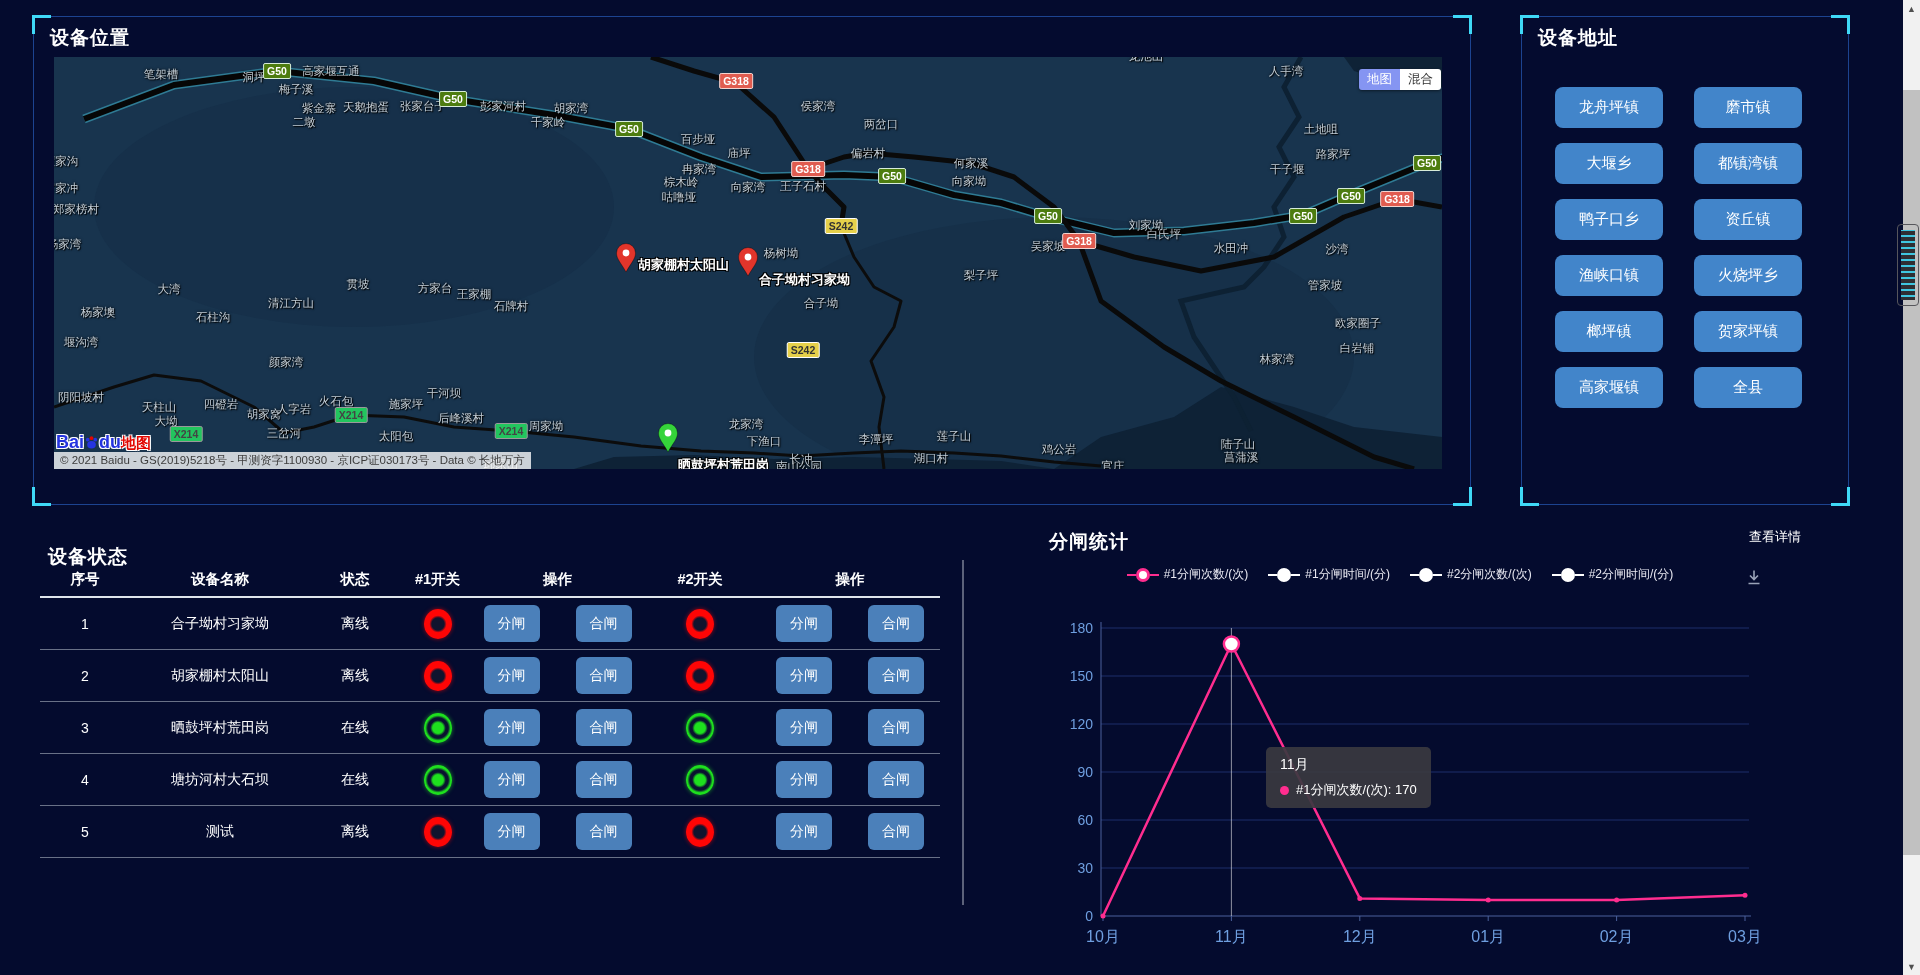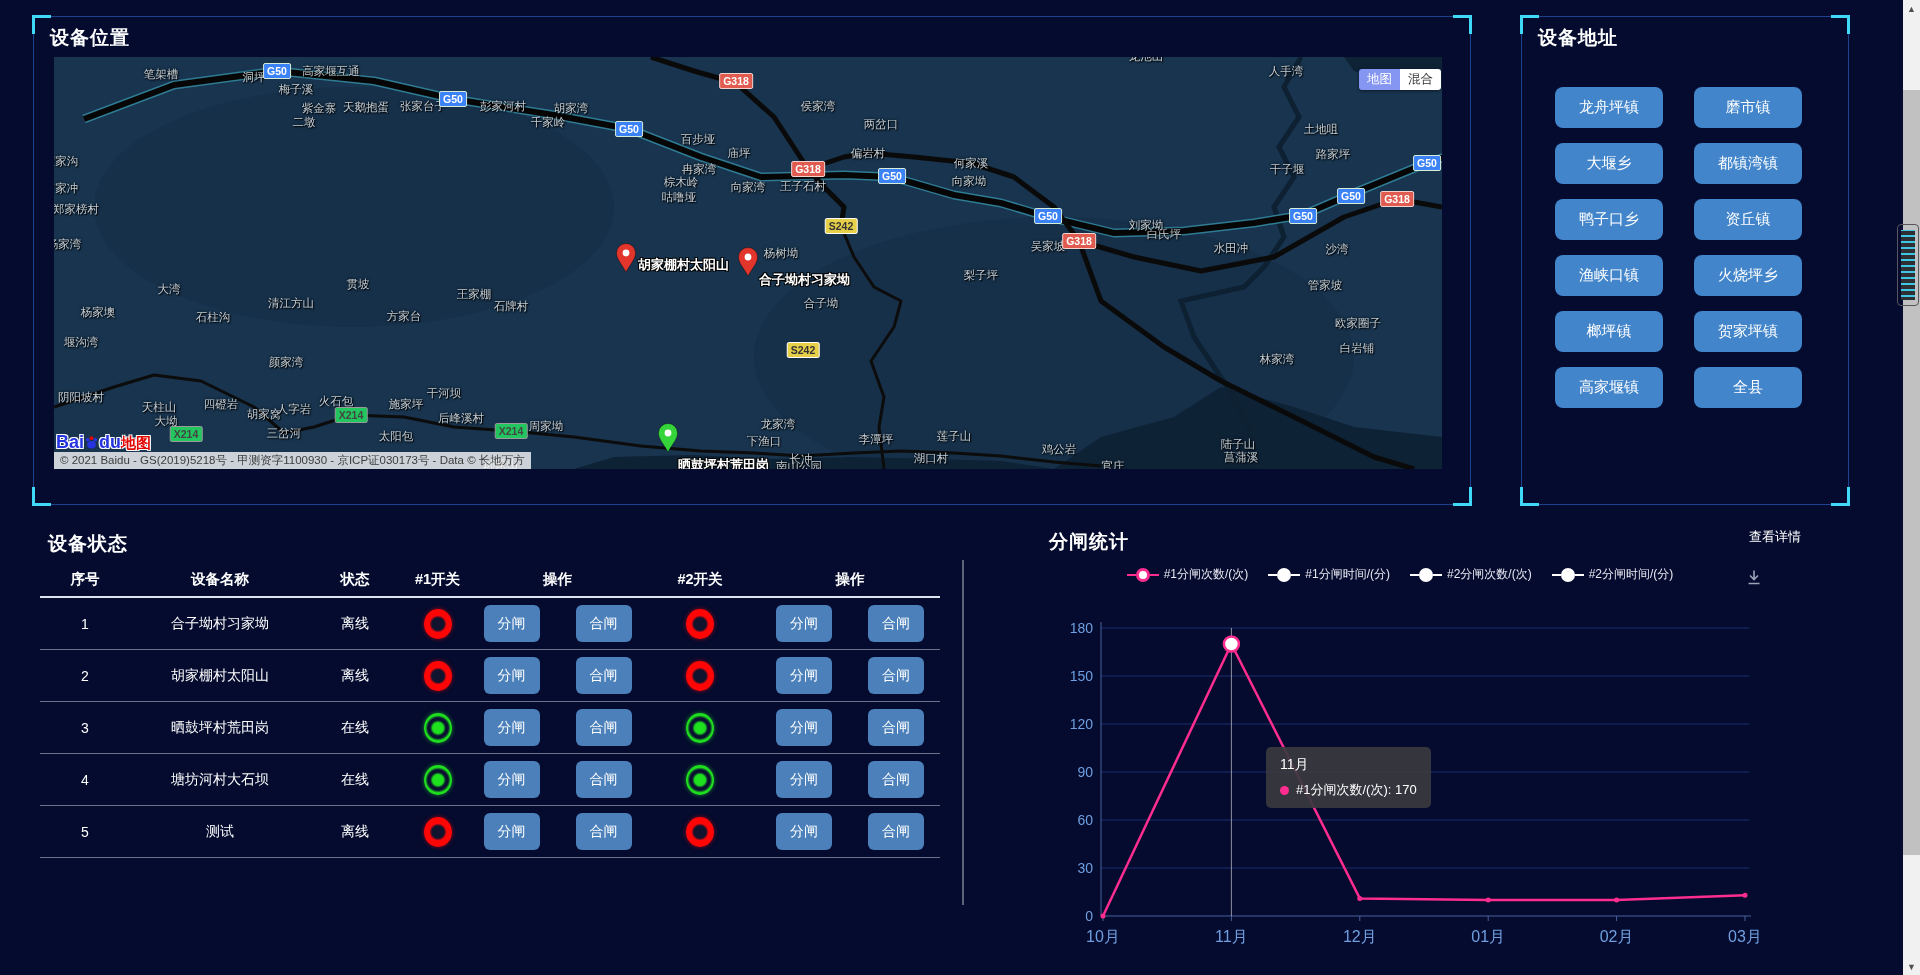--- a/index.html
+++ b/index.html
@@ -8,39 +8,39 @@
   .corner{position:absolute;width:16px;height:16px;}
   .c-tl{left:-2px;top:-2px;border-left:3px solid #3fd9f7;border-top:3px solid #3fd9f7;}
   .c-tr{right:-2px;top:-2px;border-right:3px solid #3fd9f7;border-top:3px solid #3fd9f7;}
   .c-bl{left:-2px;bottom:-2px;border-left:3px solid #3fd9f7;border-bottom:3px solid #3fd9f7;}
   .c-br{right:-2px;bottom:-2px;border-right:3px solid #3fd9f7;border-bottom:3px solid #3fd9f7;}
   .panel-title{position:absolute;left:16px;top:8px;color:#fff;font-size:19px;font-weight:bold;letter-spacing:1px;}
   
   #mapbox{position:absolute;left:20px;top:40px;width:1388px;height:412px;background:#18344e;overflow:hidden;}
   .map-label{position:absolute;transform:translate(-50%,-50%);color:#c3cdd5;font-size:11.5px;white-space:nowrap;text-shadow:0 0 3px #000,1px 1px 1px #000;}
   .shield{position:absolute;transform:translate(-50%,-50%);font-size:10.5px;font-weight:bold;padding:0 3px;border-radius:2px;line-height:14px;white-space:nowrap;}
-  .shield.g{background:#3b82f6;color:#fff;border:1px solid #d7ecd9;}
+  .shield.g{background:#4d7c0f;color:#fff;border:1px solid #d7ecd9;}
   .shield.r{background:#e05c50;color:#fff;border:1px solid #f3d4cf;}
   .shield.y{background:#e6d04a;color:#333;border:1px solid #fff;}
   .shield.w{background:#22c55e;color:#444;border:1px solid #9a9a9a;}
   .pin{position:absolute;width:22px;height:30px;}
   .pin-label{position:absolute;color:#fff;font-size:13px;font-weight:bold;white-space:nowrap;text-shadow:-1px -1px 0 #000,1px -1px 0 #000,-1px 1px 0 #000,1px 1px 0 #000;}
   #map-type{position:absolute;left:1305px;top:12px;display:flex;border-radius:3px;overflow:hidden;box-shadow:0 1px 3px rgba(0,0,0,.5);font-size:12.5px;}
   #map-type .seg1{background:#8595f2;color:#fff;padding:2px 8px;}
   #map-type .seg2{background:#fff;color:#333;padding:2px 8px;}
   #baidu-logo{position:absolute;left:2px;bottom:16px;font-weight:bold;font-size:18px;
      text-shadow:-1px -1px 0 #fff,1px -1px 0 #fff,-1px 1px 0 #fff,1px 1px 0 #fff;}
   #baidu-logo .b1{color:#2534e0;}
   #baidu-logo .b2{color:#e10601;font-size:15px;}
   #map-attr{position:absolute;left:0;bottom:0;background:rgba(255,255,255,.78);color:#3c3c3c;font-size:11.5px;padding:1px 6px;white-space:nowrap;}
   
   .addr-grid{position:absolute;left:33px;top:70px;width:262px;display:grid;grid-template-columns:108px 108px;column-gap:31px;row-gap:15px;}
   .addr-btn{width:108px;height:41px;background:#4285ca;border-radius:8px;color:#fff;font-size:15px;display:flex;align-items:center;justify-content:center;cursor:pointer;}
   
-  #status-title{position:absolute;left:48px;top:531px;color:#fff;font-size:19px;font-weight:bold;letter-spacing:1px;}
+  #status-title{position:absolute;left:48px;top:544px;color:#fff;font-size:19px;font-weight:bold;letter-spacing:1px;}
   #dev-table{position:absolute;left:40px;top:562px;width:900px;color:#fff;}
   .t-head{display:flex;height:34px;align-items:center;border-bottom:2px solid #dfe5ec;font-weight:bold;font-size:14.5px;}
   .t-row{display:flex;height:51px;align-items:center;border-bottom:1px solid rgba(190,198,210,.55);font-size:14px;}
   .t-cell{display:flex;align-items:center;justify-content:center;}
   .dot{width:28px;height:30px;border-radius:50%;}
   .dot.red{background:radial-gradient(circle,#10142e 0 30%,#ff0505 42% 100%);box-shadow:0 0 4px rgba(255,0,0,.6);}
   .dot.green{background:radial-gradient(circle,#1ee01e 0 26%,#0a1230 38% 50%,#1ee01e 62% 100%);box-shadow:0 0 4px rgba(40,230,40,.6);}
   .op-btn{width:56px;height:37px;background:#4b80ba;border-radius:6px;color:#fff;font-size:14px;display:flex;align-items:center;justify-content:center;cursor:pointer;}
   .op-group{display:flex;gap:36px;}
   #divider{position:absolute;left:962px;top:560px;width:2px;height:345px;background:rgba(200,205,215,.45);}
@@ -140,27 +140,27 @@
           <span class="map-label" style="left: 822px; top: 382px;">李潭坪</span>
           <span class="map-label" style="left: 900px; top: 379px;">莲子山</span>
           <span class="map-label" style="left: 877px; top: 401px;">湖口村</span>
           <span class="map-label" style="left: 1005px; top: 392px;">鸡公岩</span>
           <span class="map-label" style="left: 1059px; top: 409px;">官庄</span>
           <span class="map-label" style="left: 1184px; top: 387px;">陆子山</span>
           <span class="map-label" style="left: 1187px; top: 400px;">菖蒲溪</span>
           <span class="map-label" style="left: 407px; top: 361px;">后峰溪村</span>
           <span class="map-label" style="left: 342px; top: 379px;">太阳包</span>
           <span class="map-label" style="left: 492px; top: 369px;">周家坳</span>
-          <span class="map-label" style="left: 724px; top: 367px;">龙家湾</span>
+          <span class="map-label" style="left: 692px; top: 367px;">龙家湾</span>
           <span class="map-label" style="left: 710px; top: 384px;">下渔口</span>
           <span class="map-label" style="left: 747px; top: 377px; margin-top: 25px;">长冲</span>
           <span class="map-label" style="left: 447px; top: 407px;">邱家山</span>
           <span class="map-label" style="left: 237px; top: 246px;">清江方山</span>
           <span class="map-label" style="left: 304px; top: 227px;">贯坡</span>
-          <span class="map-label" style="left: 350px; top: 231px; margin-top: 28px;">方家台</span>
+          <span class="map-label" style="left: 381px; top: 231px;">方家台</span>
           <span class="map-label" style="left: 420px; top: 237px;">王家棚</span>
           <span class="map-label" style="left: 457px; top: 249px;">石牌村</span>
           <span class="map-label" style="left: 115px; top: 232px;">大湾</span>
           <span class="map-label" style="left: 159px; top: 260px;">石柱沟</span>
           <span class="map-label" style="left: 44px; top: 255px;">杨家墺</span>
           <span class="map-label" style="left: 27px; top: 285px;">堰沟湾</span>
           <span class="map-label" style="left: 232px; top: 305px;">颜家湾</span>
           <span class="map-label" style="left: 27px; top: 340px;">阴阳坡村</span>
           <span class="map-label" style="left: 105px; top: 350px;">天柱山</span>
           <span class="map-label" style="left: 112px; top: 364px;">大坳</span>

